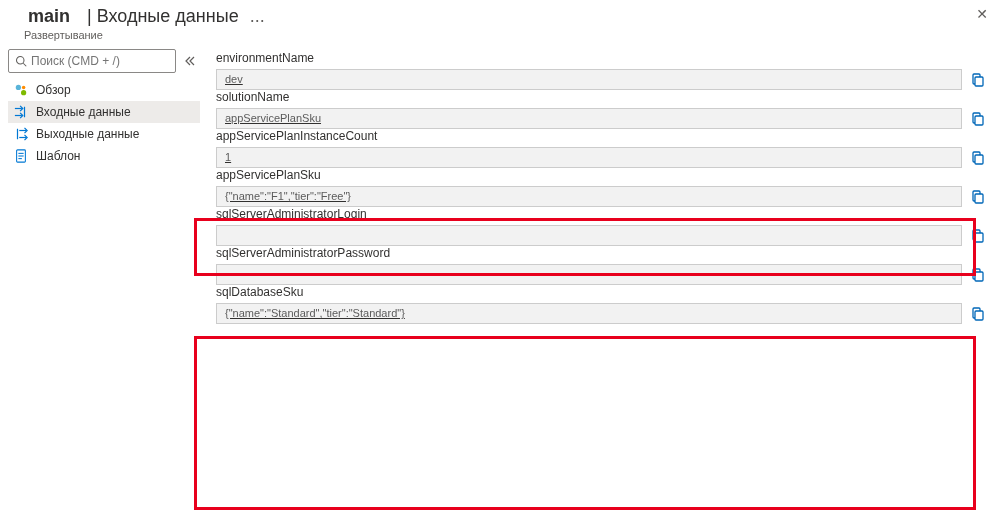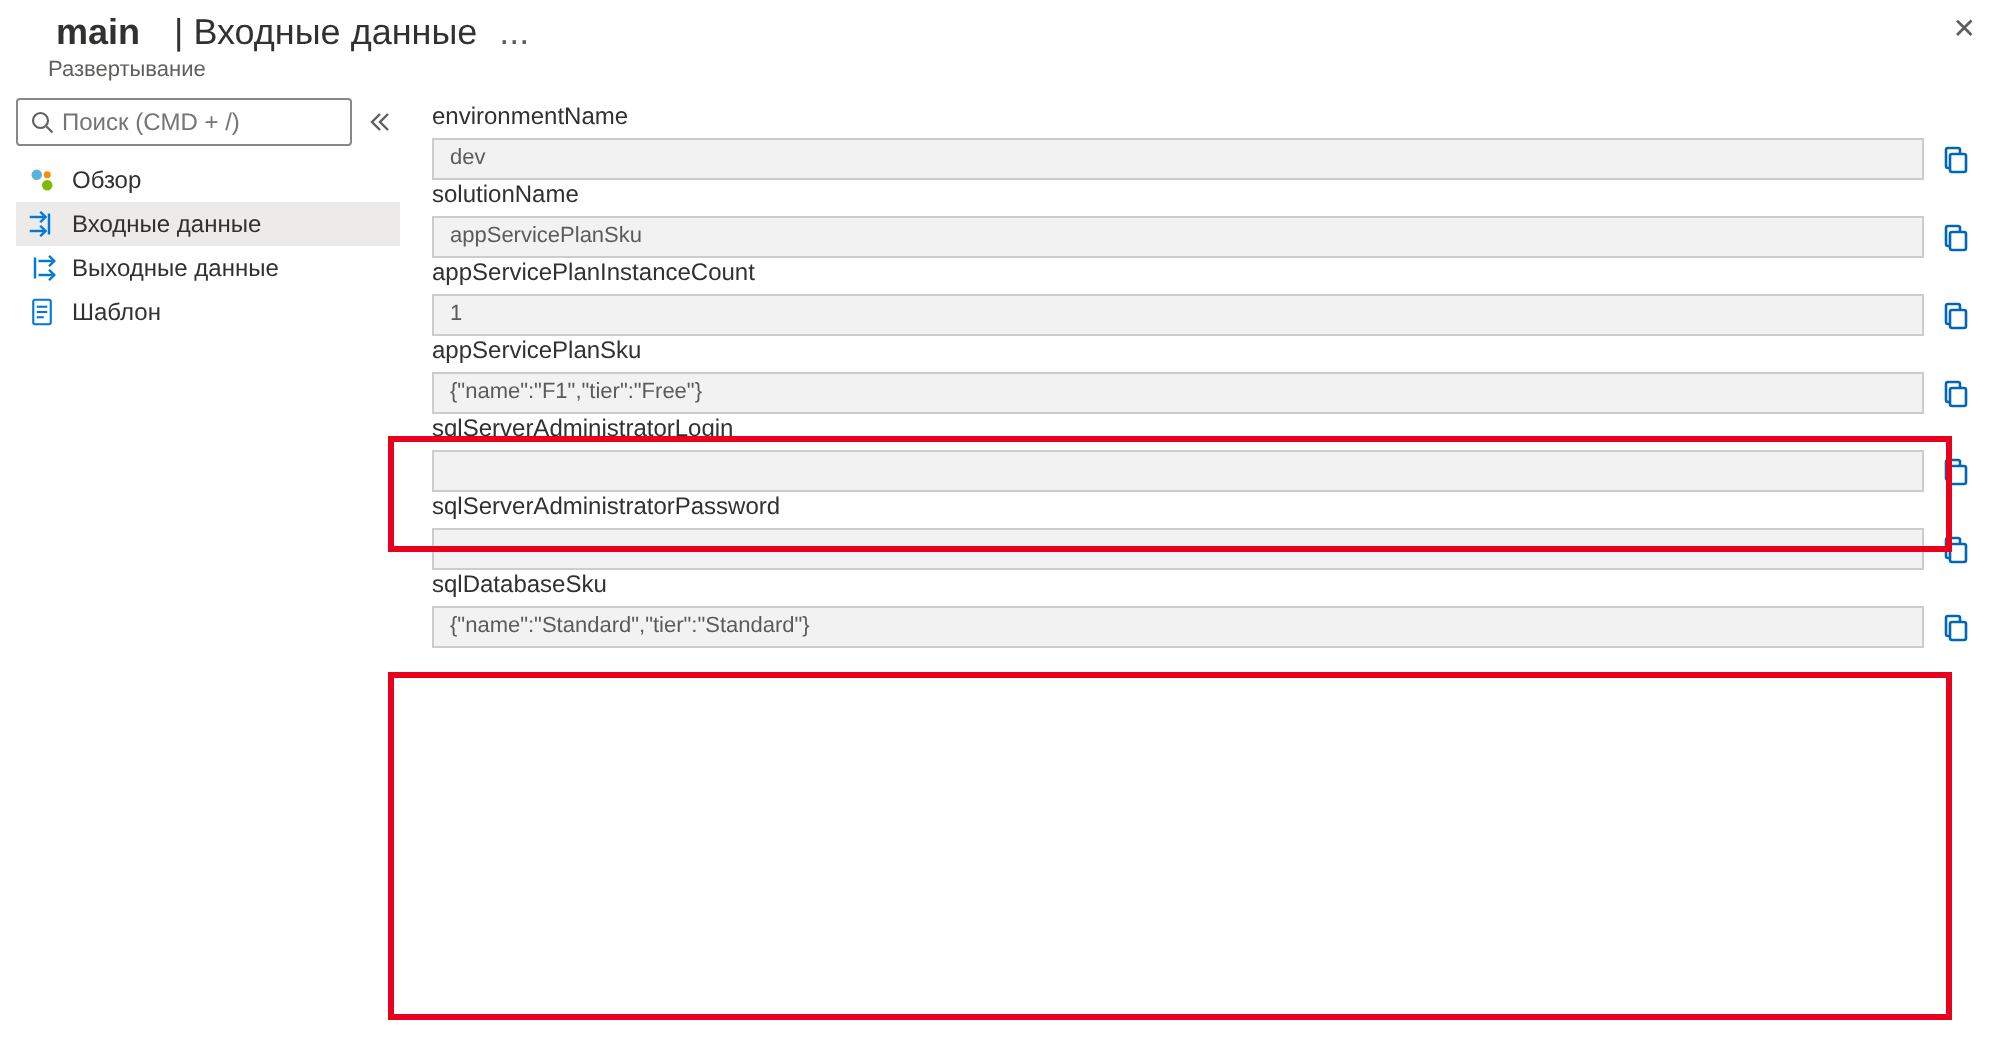--- a/index.html
+++ b/index.html
@@ -42,21 +42,21 @@
   .nav-item {
     display: flex; align-items: center; height: 22px; padding: 0 6px;
     cursor: pointer; font-size: 12px; gap: 8px;
   }
   .nav-item.active { background: #edebe9; }
   .nav-icon { width: 14px; height: 14px; display: flex; align-items: center; justify-content: center; }
   
   .main { flex: 1; padding: 8px 12px 8px 16px; position: relative; }
   .field { }
   .field-label { font-size: 12px; color: #323130; margin-bottom: 4px; }
-  .field-row { display: flex; align-items: center; gap: 5px; }
+  .field-row { display: flex; align-items: center; gap: 5px; text-decoration: underline; }
   .field-value {
     flex: 1; height: 21px; line-height: 19px; padding: 0 8px;
     background: #f2f2f2; border: 1px solid #ccc; font-size: 11px; color: #5b5b5b;
     overflow: hidden; white-space: nowrap;
   }
   .copy-btn {
     width: 21px; height: 21px; display: flex; align-items: center; justify-content: center;
     cursor: pointer; color: #0067b8;
   }
   

